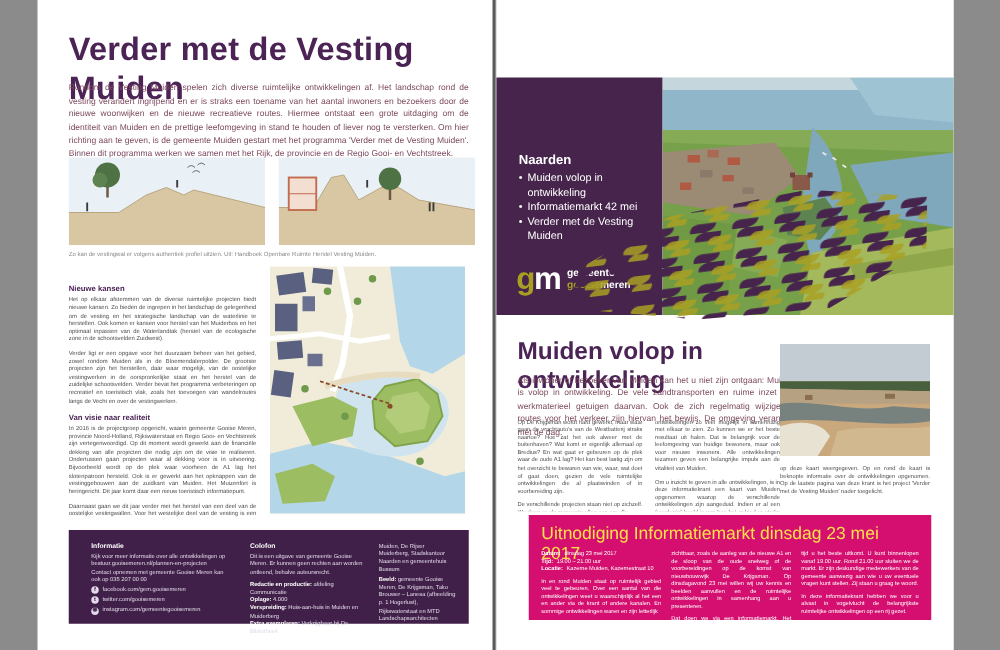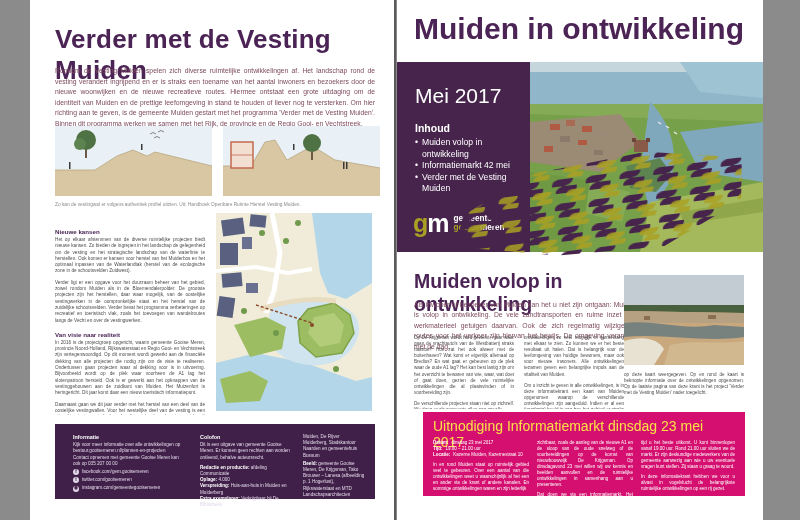--- a/index.html
+++ b/index.html
@@ -187,25 +187,23 @@
         <div><b>Extra exemplaren:</b> <span>Verkrijgbaar bij De Bibliotheek</span></div>
       </div>
       <div class="f-col f-c3">
         <div>Muiden, De Rijver Muiderberg, Stadskantoor Naarden en gemeentehuis Bussum</div>
         <div style="margin-top:2px;"><b>Beeld:</b> <span>gemeente Gooise Meren, De Krijgsman, Tako Brouwer – Lanesa (afbeelding p. 1 Hogerlust), Rijkswaterstaat en MTD Landschapsarchitecten</span></div>
       </div>
     </div>
   </div>
 
   <div class="page" id="pageR">
-    <div class="abs r-title">Muiden in ontwikkeling</div>
 
     <div class="abs hero-purple">
-      <div class="issue">Mei 2017</div>
-      <div class="inhoud-h">Inhoud</div>
+      <div class="inhoud-h">Naarden</div>
       <ul class="inhoud-list">
         <li>Muiden volop in ontwikkeling</li>
         <li>Informatiemarkt 42 mei</li>
         <li>Verder met de Vesting Muiden</li>
       </ul>
       <div class="logo">
         <div class="logo-gm"><span class="g">g</span><span class="m">m</span></div>
         <div class="logo-txt">
           <div>gemeente</div>
           <div><span class="olive">gooise</span><span>meren</span></div>

